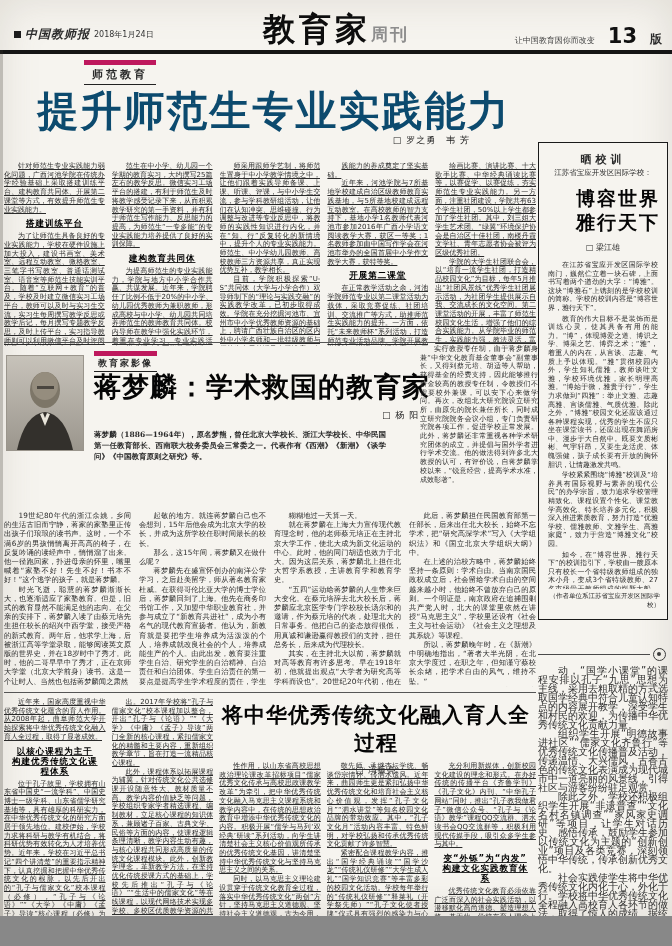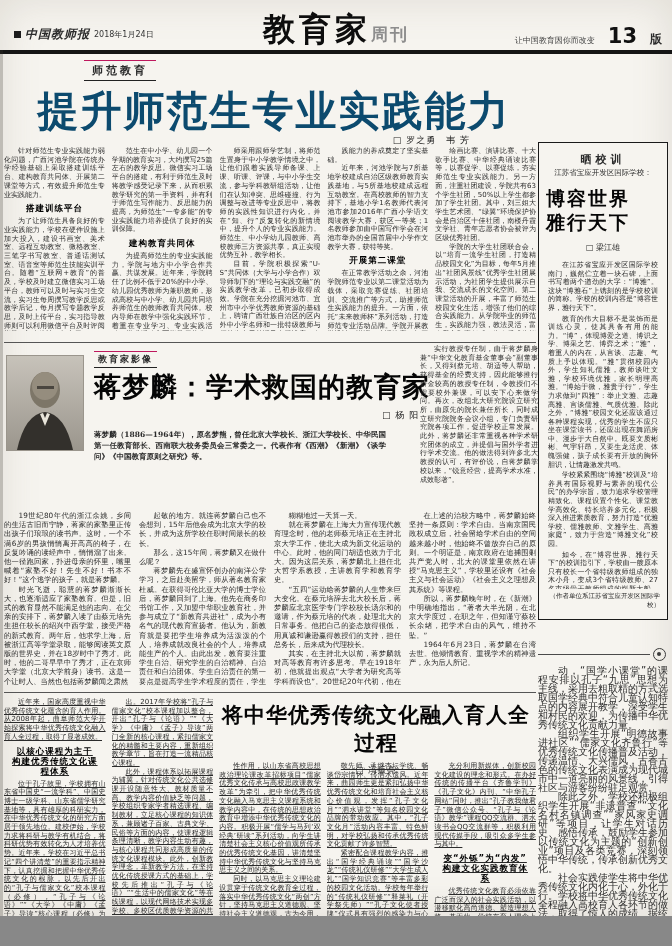--- a/index.html
+++ b/index.html
@@ -14,39 +14,39 @@
   .paper-date{font-size:8px;color:#333;}
   .mh-center{position:absolute;left:0;right:0;top:8px;text-align:center;}
   .weekly-title{font-family:"DejaVu Serif",serif;font-weight:900;font-size:32px;letter-spacing:4px;color:#0d0d0d;}
   .weekly-suffix{font-size:17px;color:#8d8d8d;font-weight:bold;letter-spacing:2px;}
   .mh-right{position:absolute;right:10px;top:24px;display:flex;align-items:baseline;gap:13px;}
   .slogan{font-family:"DejaVu Serif",serif;font-size:8px;color:#444;}
   .pageno{font-size:21px;font-weight:900;color:#111;}
   .pageno-suffix{font-size:12px;font-weight:bold;}
   
   .kicker{display:inline-block;font-size:11px;font-weight:bold;letter-spacing:3px;
-          border-top:1px solid #be185d;border-bottom:1px solid #222;padding:2px 8px;}
+          border-top:5px solid #be185d;border-bottom:1px solid #222;padding:2px 8px;}
   .byline{font-size:9px;color:#222;letter-spacing:1px;}
   .colblk{overflow:hidden;font-size:7px;line-height:8.7px;text-align:justify;}
   .colblk p.para{margin:0;text-indent:2em;}
   .colblk h4.sub{margin:4px 8px;font-size:8.5px;line-height:10px;text-align:center;letter-spacing:1px;color:#000;}
   
   .a1{position:absolute;left:4px;top:58px;width:532px;height:282px;}
   .a1-kicker{position:absolute;left:80px;top:2px;}
   .a1-title{position:absolute;left:0;top:22px;width:100%;text-align:center;
             font-size:41px;font-weight:900;letter-spacing:2px;color:#0c4a6e;margin:4px;}
   .a1-byline{position:absolute;right:66px;top:76px;}
-  .a1-cols{position:absolute;left:0;top:89px;width:532px;height:184px;display:flex;gap:7px;}
+  .a1-cols{position:absolute;left:0;top:104px;width:532px;height:184px;display:flex;gap:7px;text-decoration:underline;}
   .a1-cols .colblk{flex:1;height:184px;}
   
   .xiaoxun{position:absolute;left:538px;top:142px;width:130px;height:478px;
            border:1.5px solid #1a1a1a;background:#f6f4ef;padding:7px 7px 5px;box-sizing:border-box;}
   .xx-label{text-align:center;font-size:11px;font-weight:bold;letter-spacing:4px;margin:2px 0 1px;}
   .xx-school{text-align:center;font-size:7.5px;margin-bottom:8px;}
-  .xx-title{text-align:left;font-size:19px;font-weight:900;line-height:24px;letter-spacing:2px;color:#050505;}
+  .xx-title{text-align:right;font-size:19px;font-weight:900;line-height:24px;letter-spacing:2px;color:#050505;}
   .xx-byline{text-align:center;font-size:8px;margin:8px 0 6px;}
   .xx-body{height:330px;overflow:hidden;font-size:7px;line-height:8.6px;text-align:justify;}
   .xx-body p.para{margin:2px;text-indent:2em;}
   .xx-attr{text-align:right;font-family:"DejaVu Serif",serif;font-size:6.5px;margin-top:3px;}
   
   .a2{position:absolute;left:4px;top:342px;width:532px;height:348px;border-top:1px solid #555;padding-top:6px;box-sizing:border-box;}
   .a2-photo{position:absolute;left:2px;top:12px;width:76px;height:94px;border:1px solid #9a958c;}
   .a2-kicker{position:absolute;left:90px;top:8px;font-size:9px;letter-spacing:2px;padding:1px 4px;}
   .a2-title{position:absolute;left:90px;top:26px;margin:0;font-size:27px;font-weight:900;letter-spacing:1px;color:#050505;}
   .a2-byline{position:absolute;left:378px;top:66px;}
@@ -177,20 +177,21 @@
           <p class="para">那么，这15年间，蒋梦麟又在做什么呢？</p>
           <p class="para">蒋梦麟先在盛宣怀创办的南洋公学学习，之后赴美留学，师从著名教育家杜威。在获得哥伦比亚大学的博士学位后，蒋梦麟回到了上海。他先在商务印书馆工作，又加盟中华职业教育社，并参与成立了“新教育共进社”，成为小有名气的现代教育宣扬者。他认为，新教育就是要把学生培养成为活泼泼的个人，培养成就改良社会的个人，培养成能生产的个人。由此出发，教育要注重学生自治、研究学生的自治精神、自治责任和自治团体。学生自治责任的第一要点是提高学生学术程度的责任，学生要对学术有兴趣，不要迷迷</p>
         </div>
       <div class="colblk">
           <p class="para">糊糊地过一天算一天。</p>
           <p class="para">就在蒋梦麟在上海大力宣传现代教育理念时，他的老师蔡元培正在主持北京大学工作，使北大成为新文化运动的中心。此时，他的同门胡适也效力于北大。因为这层关系，蒋梦麟北上担任北大哲学系教授，主讲教育学和教育学史。</p>
           <p class="para">“五四”运动给蒋梦麟的人生带来巨大变化。在蔡元培辞去北大校长后，蒋梦麟应北京医学专门学校校长汤尔和的邀请，作为蔡元培的代表，处理北大的日常事务。他把自己的姿态放得很低，用真诚和谦逊赢得教授们的支持，担任总务长，后来成为代理校长。</p>
           <p class="para">其实，在主持北大以前，蒋梦麟就对高等教育有许多思考。早在1918年初，他就提出观点“大学者为研究高等学科而设也”。20世纪20年代初，他在参与撰写《杭州大学章程》时，又把发展高深学术列为设学宗旨之一。入主北大后，他更是把学术救国、学术立国的理念贯穿到工作的方方面面。1922年，北大由于政府拖欠经费，到了“山穷水尽”的地步，他依然不忘用“提高学术”激励北大同人，他在给北大学生会干事的信中明确提出，“学校之唯一生命在学术事业，学生当以学问为最大的任务。”</p>
         </div>
       <div class="colblk">
+          <p class="para">此后，蒋梦麟担任民国教育部第一任部长，后来出任北大校长，始终不忘学术，把“研究高深学术”写入《大学组织法》和《国立北京大学组织大纲》中。</p>
           <p class="para">在上述的治校方略中，蒋梦麟始终坚持一条原则：学术自由。当南京国民政权成立后，社会留给学术自由的空间越来越小时，他始终不曾放弃自己的原则。一个明证是，南京政府在追捕围剿共产党人时，北大的课堂里依然在讲授“马克思主义”，学校里还设有《社会主义与社会运动》《社会主义之理想及其系统》等课程。</p>
           <p class="para">所以，蒋梦麟晚年时，在《新潮》中明确地指出，“著者大半光阴，在北京大学度过，在职之年，但知谨守蔡校长余绪，把学术自由的风气，维持不坠。”</p>
           <p class="para">1964年6月23日，蒋梦麟在台湾去世。他倾情教育、重视学术的精神遗产，永为后人所记。</p>
         </div>
     </div>
   </section>
 
   <div class="rdiv">
     <span class="line"></span>
     <span class="ornament"></span>

